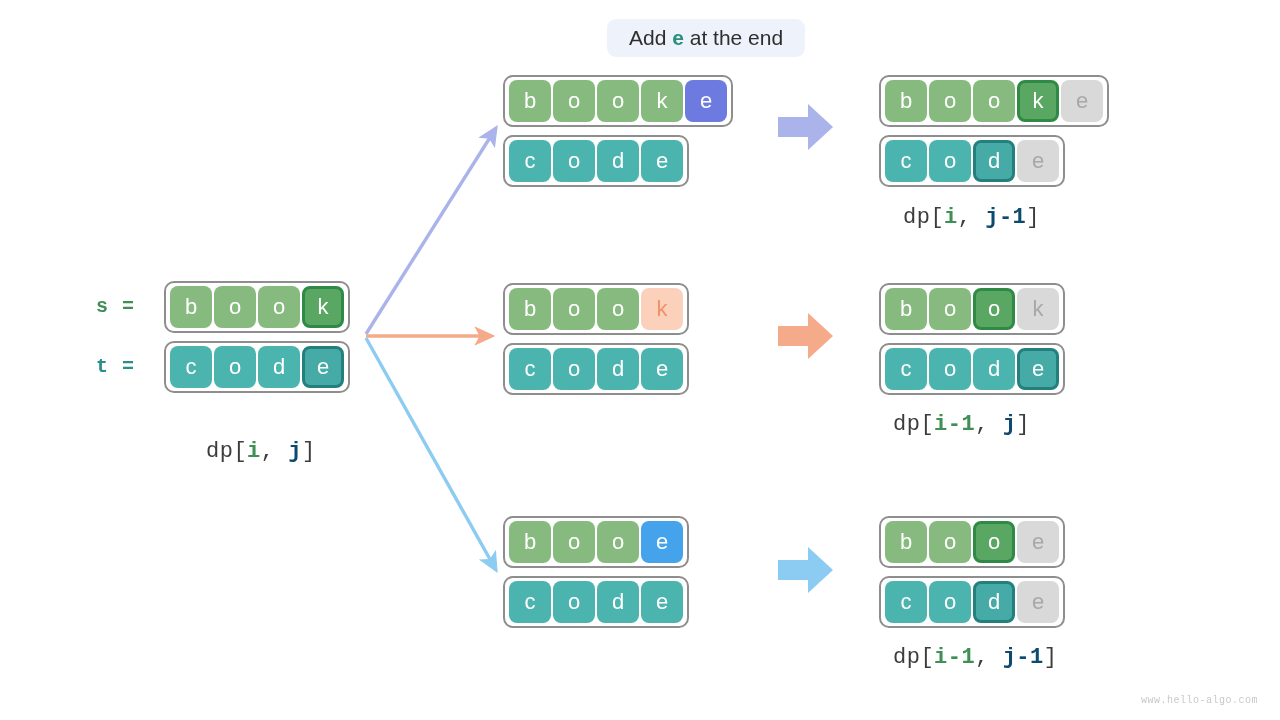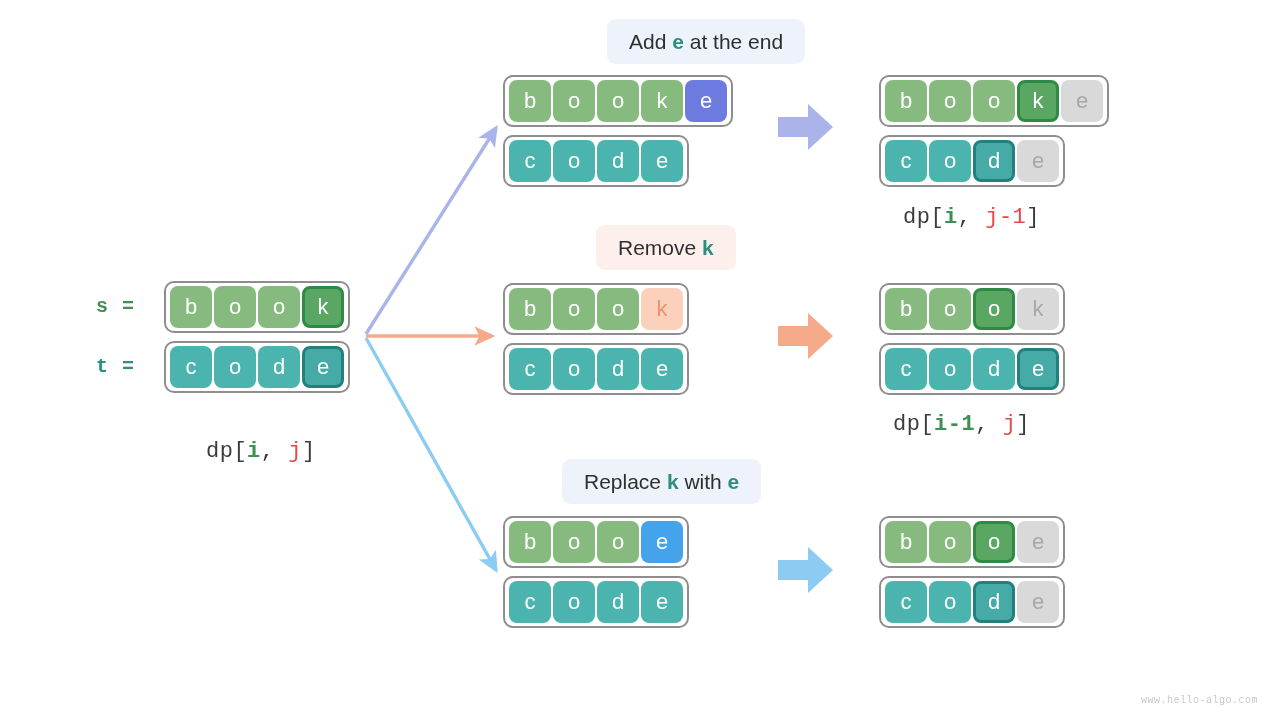--- a/index.html
+++ b/index.html
@@ -60,32 +60,32 @@
 
   .dplabel{
     position:absolute;
     font-family:"Liberation Mono","DejaVu Sans Mono",monospace;
     font-size:22px;
     color:#3c3c3c;
     white-space:nowrap;
     letter-spacing:0.5px;
   }
   .dplabel .i{color:#3f9055;font-weight:bold;}
-  .dplabel .j{color:#ef4444;font-weight:normal;}
+  .dplabel .j{color:#0c4a6e;font-weight:bold;}
 
   
   .chip{
     position:absolute;
     border-radius:9px;
     display:flex;align-items:center;justify-content:center;
     font-size:21px;
     color:#2f2f2f;
     white-space:nowrap;
     padding:0 22px;
-    height:45px;
+    height:38px;
     box-sizing:border-box;
   }
   .chip-blue{background:#eef2fb;}
   .chip-pink{background:#fdf0ec;}
   .chip em{
     font-style:normal;
     font-weight:bold;
     font-family:"Liberation Sans",sans-serif;
   }
   .k-green{color:#2a8f7d;}
@@ -178,23 +178,20 @@
     </div>
   <div class="strrow" id="add-res-t" style="left:879px;top:135px;">
       <div class="cell c-teal">c</div>
       <div class="cell c-teal">o</div>
       <div class="cell c-teal-hi">d</div>
       <div class="cell c-grey">e</div>
     </div>
 
   <div class="dplabel" id="add-dp" style="left:903px;top:205px;"><span>dp[</span><span class="i">i</span><span>, </span><span class="j">j-1</span><span>]</span></div>
 
-  <div class="chip chip-pink" style="left:596px;top:225px;">
-    <span id="chip-remove"><span>Remove </span><em class="k-green">k</em></span>
-  </div>
 
   <div class="strrow" id="rem-mid-s" style="left:503px;top:283px;">
       <div class="cell c-green">b</div>
       <div class="cell c-green">o</div>
       <div class="cell c-green">o</div>
       <div class="cell c-peach">k</div>
     </div>
   <div class="strrow" id="rem-mid-t" style="left:503px;top:343px;">
       <div class="cell c-teal">c</div>
       <div class="cell c-teal">o</div>
@@ -216,23 +213,20 @@
     </div>
   <div class="strrow" id="rem-res-t" style="left:879px;top:343px;">
       <div class="cell c-teal">c</div>
       <div class="cell c-teal">o</div>
       <div class="cell c-teal">d</div>
       <div class="cell c-teal-hi">e</div>
     </div>
 
   <div class="dplabel" id="rem-dp" style="left:893px;top:412px;"><span>dp[</span><span class="i">i-1</span><span>, </span><span class="j">j</span><span>]</span></div>
 
-  <div class="chip chip-blue" style="left:562px;top:459px;">
-    <span id="chip-replace"><span>Replace </span><em class="k-green">k</em><span> with </span><em class="k-green">e</em></span>
-  </div>
 
   <div class="strrow" id="rep-mid-s" style="left:503px;top:516px;">
       <div class="cell c-green">b</div>
       <div class="cell c-green">o</div>
       <div class="cell c-green">o</div>
       <div class="cell c-blue">e</div>
     </div>
   <div class="strrow" id="rep-mid-t" style="left:503px;top:576px;">
       <div class="cell c-teal">c</div>
       <div class="cell c-teal">o</div>
@@ -252,15 +246,16 @@
       <div class="cell c-green-hi">o</div>
       <div class="cell c-grey">e</div>
     </div>
   <div class="strrow" id="rep-res-t" style="left:879px;top:576px;">
       <div class="cell c-teal">c</div>
       <div class="cell c-teal">o</div>
       <div class="cell c-teal-hi">d</div>
       <div class="cell c-grey">e</div>
     </div>
 
+  <div class="dplabel" id="rep-dp" style="left:893px;top:645px;"><span>dp[</span><span class="i">i-1</span><span>, </span><span class="j">j-1</span><span>]</span></div>
 
   <div class="watermark">www.hello-algo.com</div>
 </div>
 
 </body></html>

